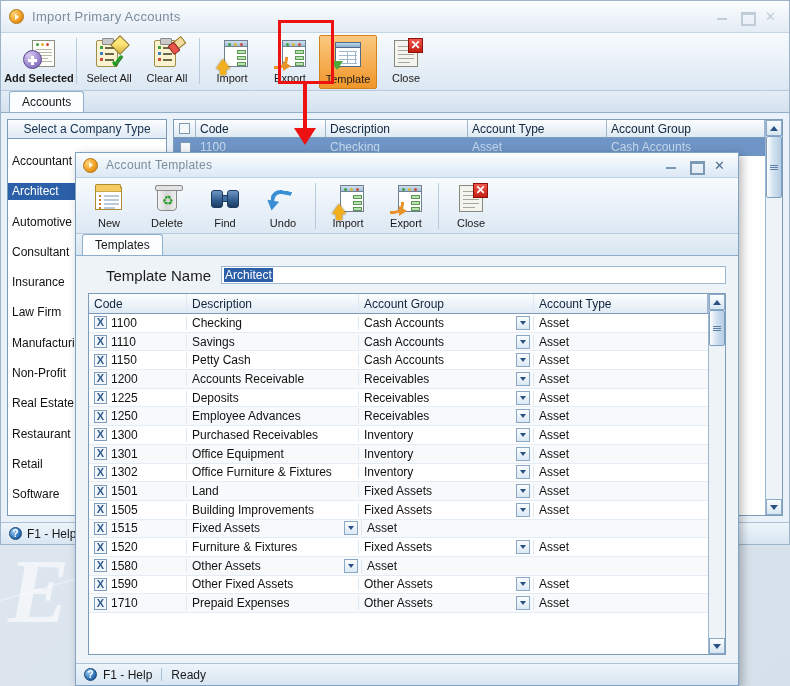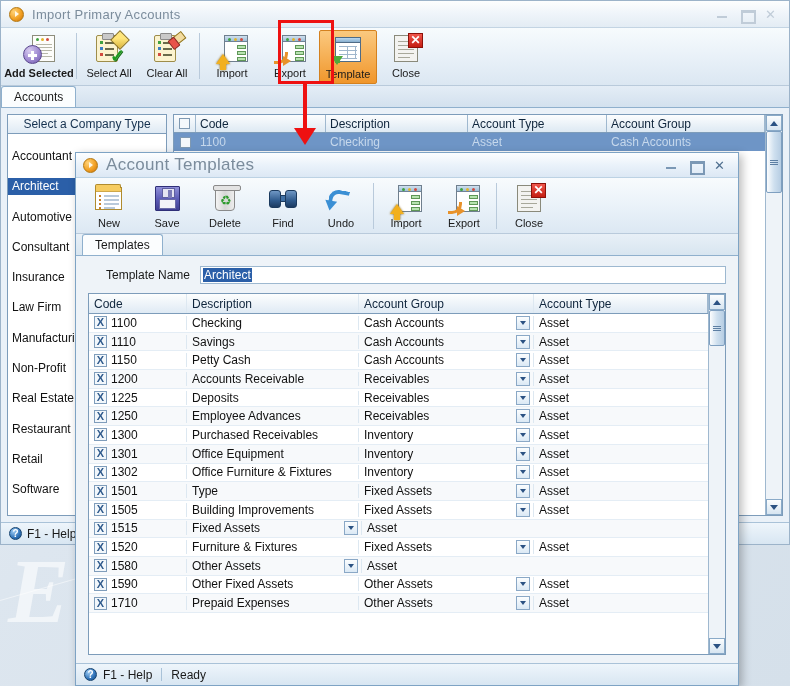--- a/index.html
+++ b/index.html
@@ -30,21 +30,21 @@
   }
 
   
   .main-window {
     position: absolute; left: 0; top: 0; width: 790px; height: 545px;
     background: #eef3f8;
     border: 1px solid #9cb3c9;
     display: flex; flex-direction: column;
   }
   .main-titlebar {
-    height: 27px;
+    height: 32px;
     background: linear-gradient(to bottom, #fdfefe 0%, #f0f5fa 45%, #e3ecf4 100%);
     border-bottom: 1px solid #c3d4e3;
     display: flex; align-items: center; padding: 0 4px 0 8px;
     position: relative;
   }
   .app-orb {
     width: 15px; height: 15px; border-radius: 50%;
     background: radial-gradient(circle at 32% 30%, #ffd37a 0%, #f2a124 55%, #c96f0b 100%);
     border: 1px solid #b3770e; margin-right: 8px;
     display: flex; align-items: center; justify-content: center;
@@ -227,21 +227,21 @@
   }
   .ic-undo::after {
     content: ""; position: absolute; left: -7px; bottom: -8px; width: 0; height: 0;
     border-left: 6px solid transparent; border-right: 6px solid transparent;
     border-top: 10px solid #3a8fd4;
   }
 
   
   .tabstrip {
     height: 22px; background: linear-gradient(to bottom,#e4edf6,#d3e1ee);
-    border-bottom: 1px solid #8fb0cd; display: flex; align-items: flex-end; padding-left: 0;
+    border-bottom: 1px solid #8fb0cd; display: flex; align-items: flex-end; padding-left: 8px;
   }
   .tab {
     height: 21px; padding: 0 12px; display: flex; align-items: center;
     background: #fbfdfe; border: 1px solid #8fb0cd; border-bottom: none;
     border-radius: 3px 3px 0 0; font-size: 12px; color: #1a1a1a; cursor: default;
   }
 
   
   .main-body { flex: 1; display: flex; padding: 6px; gap: 6px; background: #eaf1f8; min-height: 0; }
 
@@ -322,37 +322,37 @@
   .dialog {
     position: absolute; left: 75px; top: 152px; width: 664px; height: 534px;
     background: #eef3f8; border: 1px solid #7ea3c4;
     box-shadow: 3px 3px 9px rgba(0,0,0,0.28);
     display: flex; flex-direction: column; z-index: 10;
   }
   .dlg-titlebar {
     height: 25px; background: linear-gradient(to bottom,#fdfeff 0%,#eaf2fa 50%,#dce8f4 100%);
     border-bottom: 1px solid #bcd2e4; display: flex; align-items: center; padding: 0 4px 0 7px;
   }
-  .dlg-title { color: #7b8c9c; font-size: 17px; letter-spacing: .3px; }
+  .dlg-title { color: #7b8c9c; font-size: 12px; letter-spacing: .3px; }
   .dlg-winbtn { color: #7b98b5; }
   .dlg-winbtn.wb-min::after { background: #7b98b5; }
   .dlg-winbtn.wb-max::after { border-color: #7b98b5; }
   .dlg-winbtn.wb-close { color: #4f6f8f; }
 
   .dlg-toolbar {
     height: 56px; background: linear-gradient(to bottom,#f8fbfd 0%,#eaf2f9 50%,#dce8f3 100%);
     border-bottom: 1px solid #b9cadb; display: flex; align-items: flex-start; padding: 2px 4px 0 4px;
   }
   .dlg-tabstrip {
     height: 22px; background: linear-gradient(to bottom,#e8f0f7,#d8e5f0);
     border-bottom: 1px solid #8fb0cd; display: flex; align-items: center; padding-left: 6px;
   }
   .dlg-content { flex: 1; padding: 10px 12px 8px 12px; display: flex; flex-direction: column; min-height: 0; background: #eef3f8; }
   .name-row { display: flex; align-items: center; gap: 10px; margin-bottom: 9px; padding-left: 18px; }
-  .name-label { font-size: 12px; color: #1a1a1a; }
+  .name-label { font-size: 15px; color: #1a1a1a; }
   .name-input {
     flex: 1; height: 18px; background: #fff; border: 1px solid #9db8d0;
     font-size: 12px; display: flex; align-items: center; padding: 0 2px;
   }
   .name-sel { background: #2b5fa8; color: #fff; padding: 0 1px; }
 
   .dlg-grid-wrap { flex: 1; display: flex; border: 1px solid #7d9cba; background: #fff; min-height: 0; }
   .dlg-grid { flex: 1; display: flex; flex-direction: column; min-width: 0; }
   .dg-header { height: 20px; display: flex; background: linear-gradient(to bottom,#fdfefe,#dfeaf4); border-bottom: 1px solid #7d9cba; flex: none; }
   .dg-hcell {
@@ -646,29 +646,20 @@
             <span class="dotc" style="left:3px;top:19px"></span>
           <span class="dotc" style="left:8px;top:7px;width:15px;background:#b9c9da"></span>
           <span class="dotc" style="left:8px;top:11px;width:15px;background:#b9c9da"></span>
           <span class="dotc" style="left:8px;top:15px;width:15px;background:#b9c9da"></span>
           <span class="dotc" style="left:8px;top:19px;width:11px;background:#b9c9da"></span>
         </span>
       </span>
       <span class="tb-label">New</span>
     </div>
 
-    <div class="tb-item">
-      <span class="tb-icon">
-        <span class="ic-floppy">
-            <span class="shutter"></span>
-            <span class="label"></span>
-          </span>
-      </span>
-      <span class="tb-label">Save</span>
-    </div>
 
     <div class="tb-item">
       <span class="tb-icon">
         <span class="ic-bin">
             <span class="recyc">♻</span>
           </span>
       </span>
       <span class="tb-label">Delete</span>
     </div>
 
@@ -891,21 +882,21 @@
                   <i></i>
                 </span>
               </div>
               <div class="dg-cell cell-type">Asset</div>
             </div>
             <div class="dg-row">
               <div class="dg-cell cell-code">
                 <span class="row-x">X</span>
                 <span>1501</span>
               </div>
-              <div class="dg-cell cell-desc">Type</div>
+              <div class="dg-cell cell-desc">Land</div>
               <div class="dg-cell cell-group">
                 <span>Fixed Assets</span>
                 <span class="dd-arrow">
                   <i></i>
                 </span>
               </div>
               <div class="dg-cell cell-type">Asset</div>
             </div>
             <div class="dg-row">
               <div class="dg-cell cell-code">

